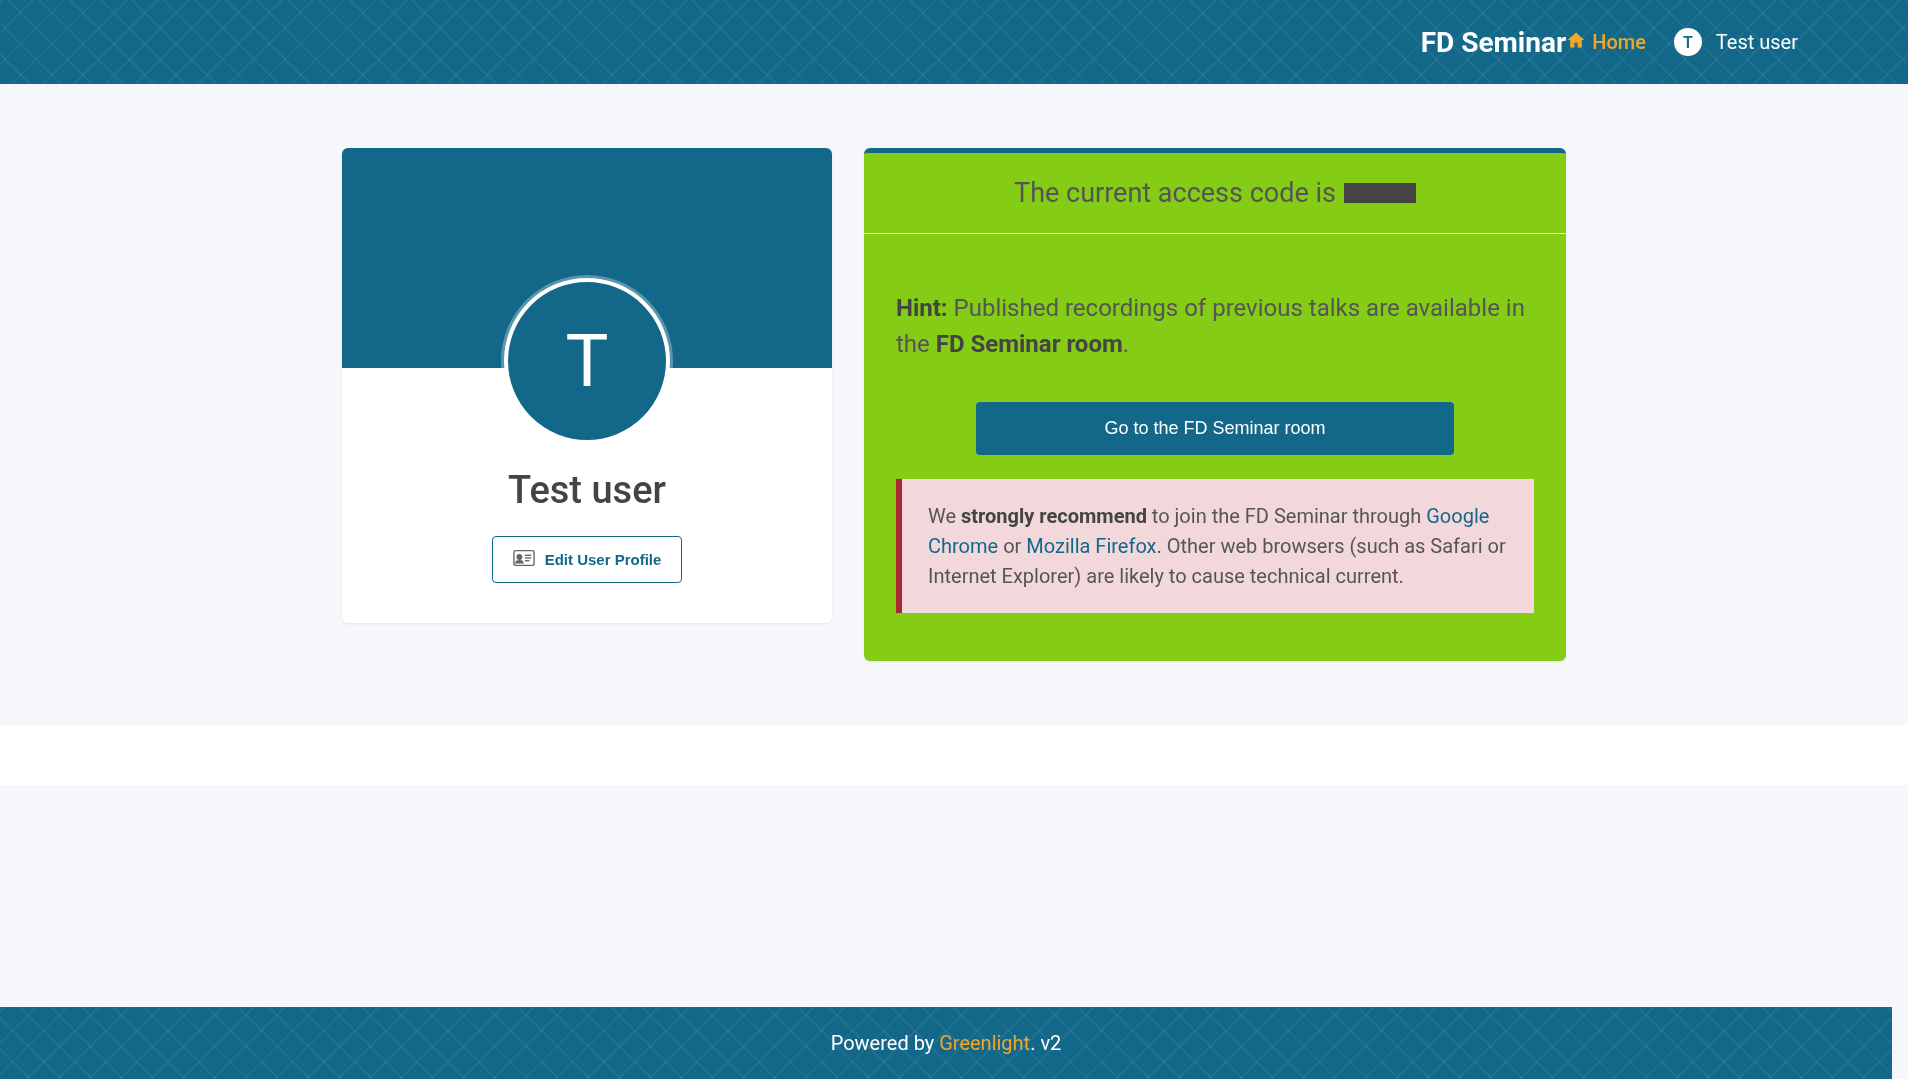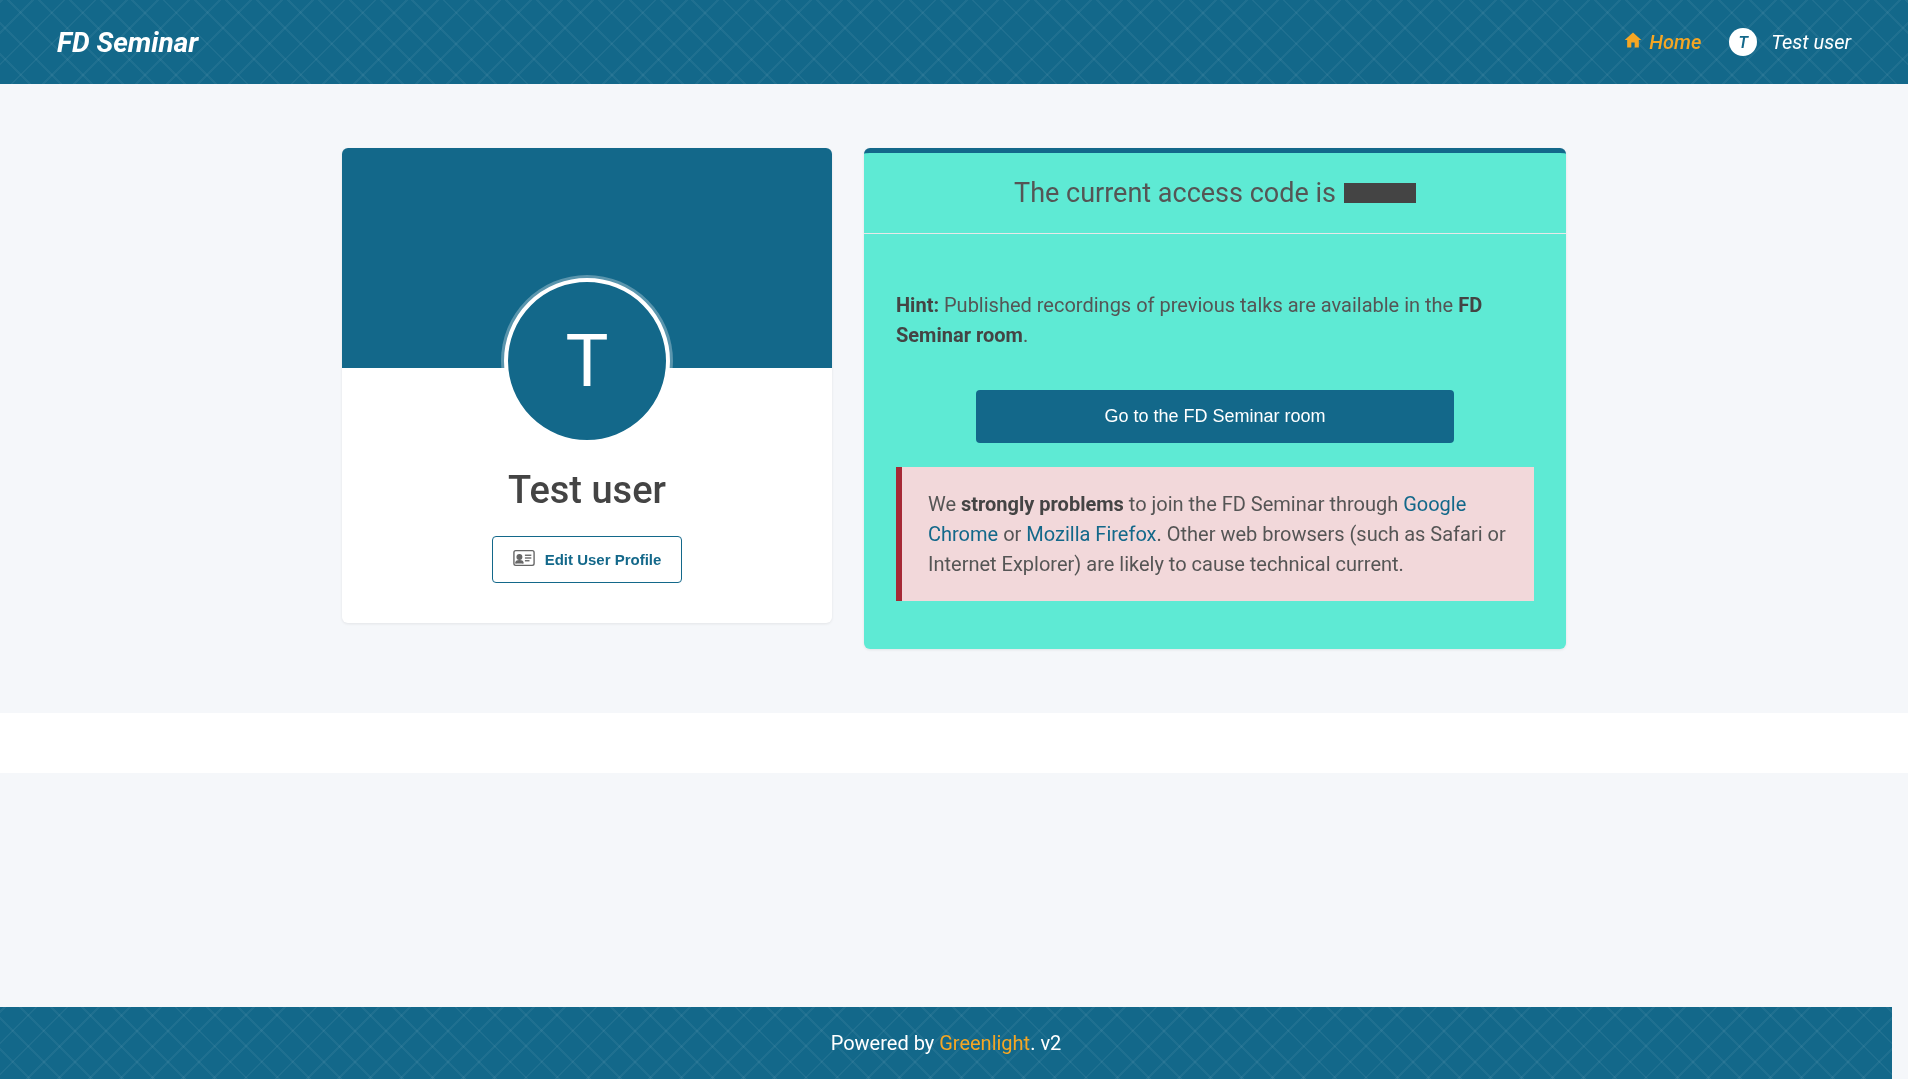--- a/index.html
+++ b/index.html
@@ -9,23 +9,22 @@
       color: #333;
     }
     .header {
       background: #13688a;
       background-image: 
         repeating-linear-gradient(45deg, transparent 0, transparent 20px, rgba(255,255,255,0.05) 20px, rgba(255,255,255,0.05) 22px),
         repeating-linear-gradient(-45deg, transparent 0, transparent 20px, rgba(255,255,255,0.05) 20px, rgba(255,255,255,0.05) 22px);
       height: 84px;
       display: flex;
       align-items: center;
-      justify-content: space-between;
-      padding: 0 57px;
-      font-style: italic;
+      justify-content: flex-end;
+      padding: 0 110px;
     }
     .brand {
       color: #fff;
       font-size: 28px;
       font-weight: 700;
     }
     .nav {
       display: flex;
       align-items: center;
       gap: 28px;
@@ -118,21 +117,21 @@
       border: 1px solid #13688a;
       border-radius: 4px;
       background: #fff;
       color: #13688a;
       font-size: 15px;
       font-weight: 600;
       cursor: pointer;
     }
     .main-card {
       flex: 1;
-      background: #5eead4;
+      background: #84cc16;
       border-radius: 6px;
       border-top: 5px solid #13688a;
       box-shadow: 0 1px 3px rgba(0,0,0,0.08);
     }
     .access-header {
       padding: 24px;
       text-align: center;
       font-size: 27px;
       color: #555;
       border-bottom: 1px solid #e8e8e8;
@@ -144,21 +143,21 @@
     .redacted {
       display: inline-block;
       width: 72px;
       height: 20px;
       background: #444;
     }
     .main-body {
       padding: 56px 32px 48px;
     }
     .hint-text {
-      font-size: 20px;
+      font-size: 24px;
       color: #555;
       line-height: 1.5;
       margin-bottom: 40px;
     }
     .hint-text strong { font-weight: 700; color: #444; }
     .go-btn {
       display: block;
       width: 478px;
       margin: 0 auto 24px;
       padding: 16px;
@@ -249,21 +248,21 @@
     <div class="access-header">
       <span>The current access code is</span>
       <span class="redacted"></span>
     </div>
     <div class="main-body">
       <div class="hint-text">
         <strong>Hint:</strong><span> Published recordings of previous talks are available in the </span><strong>FD Seminar room</strong><span>.</span>
       </div>
       <button class="go-btn">Go to the FD Seminar room</button>
       <div class="browser-warning">
-        <span>We </span><strong>strongly problems</strong><span> to join the FD Seminar through </span><a>Google Chrome</a><span> or </span><a>Mozilla Firefox</a><span>. Other web browsers (such as Safari or Internet Explorer) are likely to cause technical current.</span>
+        <span>We </span><strong>strongly recommend</strong><span> to join the FD Seminar through </span><a>Google Chrome</a><span> or </span><a>Mozilla Firefox</a><span>. Other web browsers (such as Safari or Internet Explorer) are likely to cause technical current.</span>
       </div>
     </div>
   </div>
 </div>
 
 <div class="spacer-white"></div>
 
 <div class="footer">
   <span>Powered by </span><a>Greenlight</a><span>. v2</span>
 </div>

